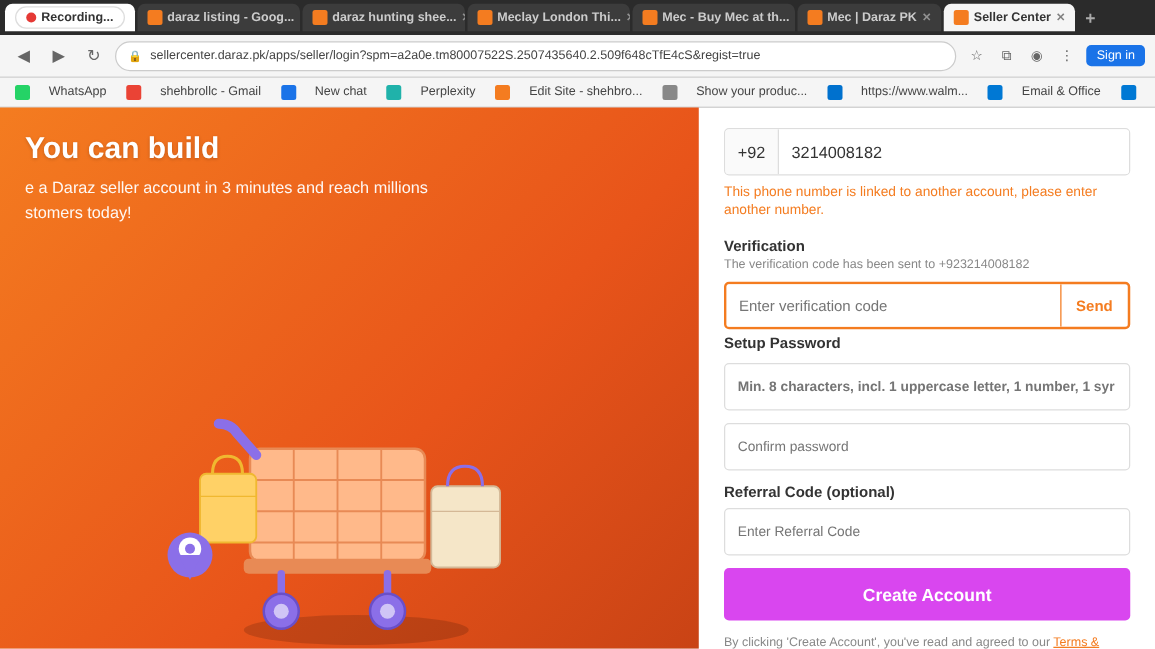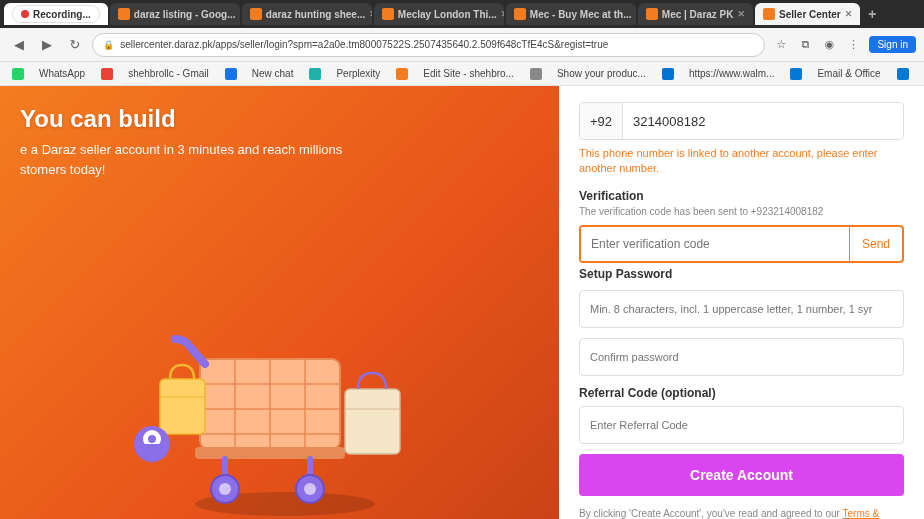--- a/index.html
+++ b/index.html
@@ -264,21 +264,21 @@
       color: #999;
       border: none;
       outline: none;
       height: 100%;
     }
 
     .send-btn {
       padding: 0 12px;
       color: #f47c20;
       font-size: 12px;
-      font-weight: 400;
+      font-weight: 700;
       cursor: pointer;
       height: 100%;
       display: flex;
       align-items: center;
       border-left: 1px solid #f47c20;
       text-align: right;
     }
 
     
     .form-input {
@@ -563,21 +563,21 @@
     <div class="section-label">Verification</div>
     <div class="section-hint">The verification code has been sent to +923214008182</div>
 
     <div class="verification-row">
       <input class="verification-input" type="text" placeholder="Enter verification code" style="">
       <div class="send-btn">Send</div>
     </div>
 
     
     <div class="section-label">Setup Password</div>
-    <input class="form-input" type="password" placeholder="Min. 8 characters, incl. 1 uppercase letter, 1 number, 1 syr" style="margin-top: 6px;">
+    <input class="form-input" type="password" placeholder="Min. 8 characters, incl. 1 uppercase letter, 1 number, 1 syr" style="margin-top: 6px; font-weight: bold;">
 
     <input class="form-input" type="password" placeholder="Confirm password" style="">
 
     
     <div class="referral-label">Referral Code (optional)</div>
     <input class="form-input" type="text" placeholder="Enter Referral Code" style="">
 
     
     <button class="create-account-btn">Create Account</button>
 

